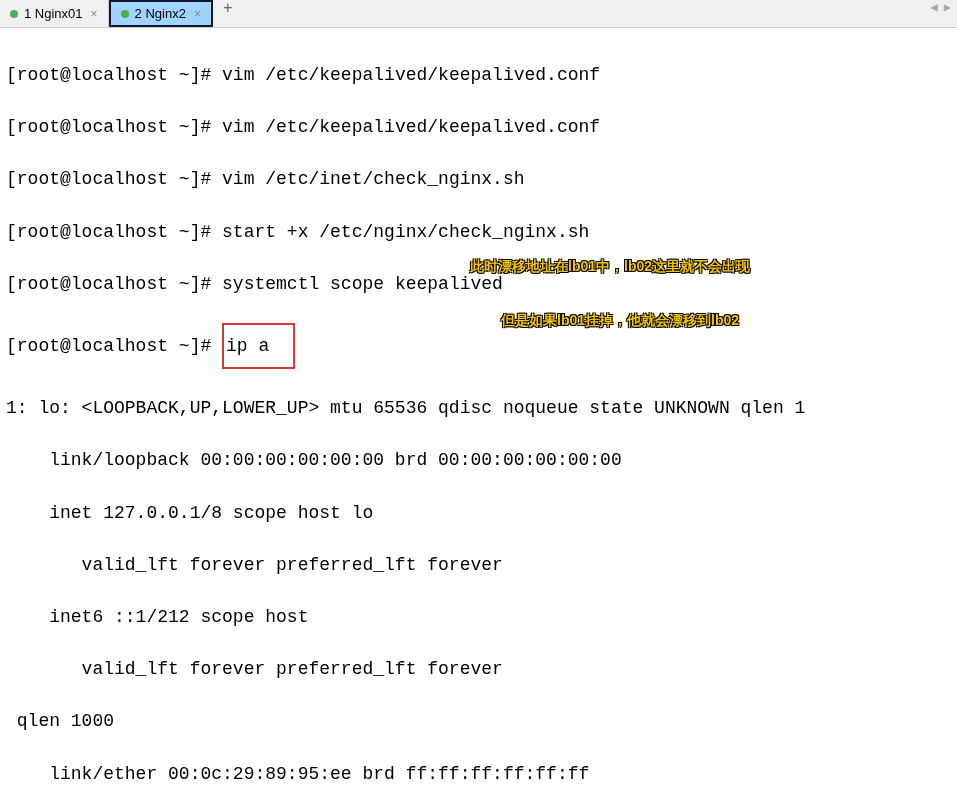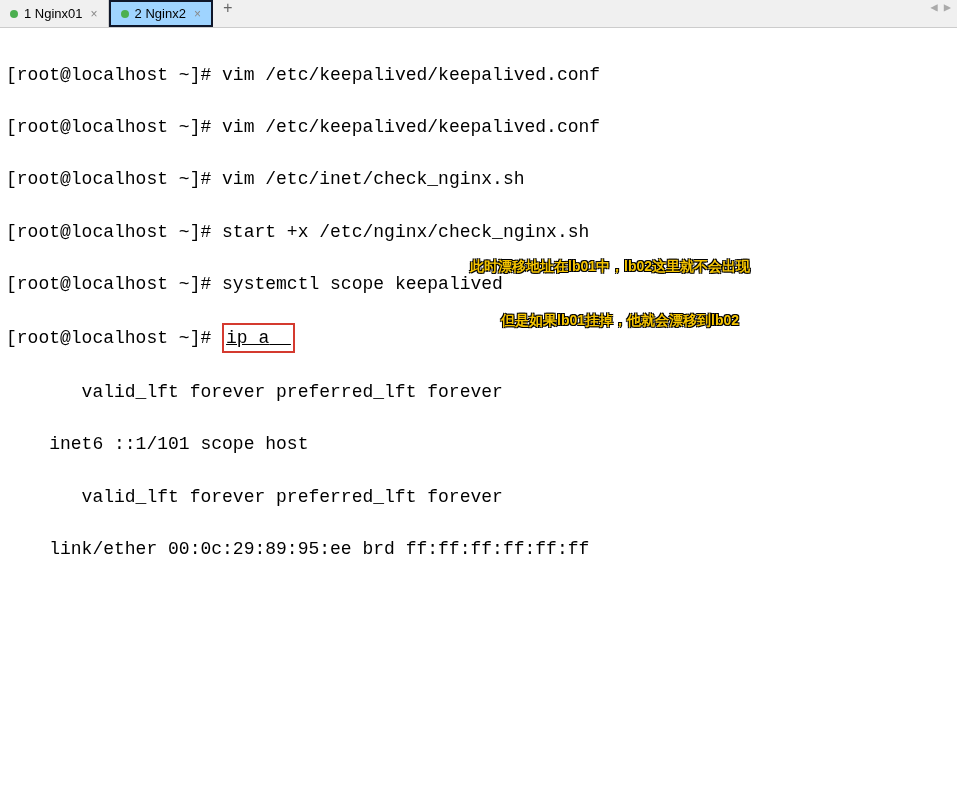--- a/index.html
+++ b/index.html
@@ -59,23 +59,22 @@
   padding: 8px 6px;
   line-height: 1.45;
   white-space: pre;
   font-feature-settings: "liga" 0;
   position: relative;
 }
 .line { white-space: pre; }
 .prompt-host { font-weight: normal; }
 .highlight-box {
   border: 2px solid #d43a2f;
-  padding: 0 2px;
+  padding: 8px 2px;
   display: inline-block;
-  text-decoration: underline;
 }
 .annotation {
   position: absolute;
   font-family: "Microsoft YaHei", Arial, sans-serif;
   font-size: 14px;
   font-weight: bold;
   color: #f5c400;
   text-shadow: -1px -1px 0 #000, 1px -1px 0 #000, -1px 1px 0 #000, 1px 1px 0 #000;
   white-space: nowrap;
 }
@@ -102,23 +101,27 @@
   </div>
 </div>
 
 <div class="terminal">
 <div class="line"><span class="prompt-host">[root@localhost ~]# </span><span>vim /etc/keepalived/keepalived.conf</span></div>
 <div class="line"><span class="prompt-host">[root@localhost ~]# </span><span>vim /etc/keepalived/keepalived.conf</span></div>
 <div class="line"><span class="prompt-host">[root@localhost ~]# </span><span>vim /etc/inet/check_nginx.sh</span></div>
 <div class="line"><span class="prompt-host">[root@localhost ~]# </span><span>start +x /etc/nginx/check_nginx.sh</span></div>
 <div class="line"><span class="prompt-host">[root@localhost ~]# </span><span>systemctl scope keepalived</span></div>
 <div class="line"><span class="prompt-host">[root@localhost ~]# </span><span class="highlight-box"><span>ip a</span>  </span></div>
+<div class="line">1: lo: &lt;LOOPBACK,UP,LOWER_UP&gt; mtu 65536 qdisc noqueue state UNKNOWN qlen 1</div>
+<div class="line">    link/loopback 00:00:00:00:00:00 brd 00:00:00:00:00:00</div>
+<div class="line">    inet 127.0.0.1/8 scope host lo</div>
 <div class="line">       valid_lft forever preferred_lft forever</div>
-<div class="line">    inet6 ::1/101 scope host </div>
+<div class="line">    inet6 ::1/212 scope host </div>
 <div class="line">       valid_lft forever preferred_lft forever</div>
+<div class="line"> qlen 1000</div>
 <div class="line">    link/ether 00:0c:29:89:95:ee brd ff:ff:ff:ff:ff:ff</div>
 
 
 
 
 
 
 
 
 

